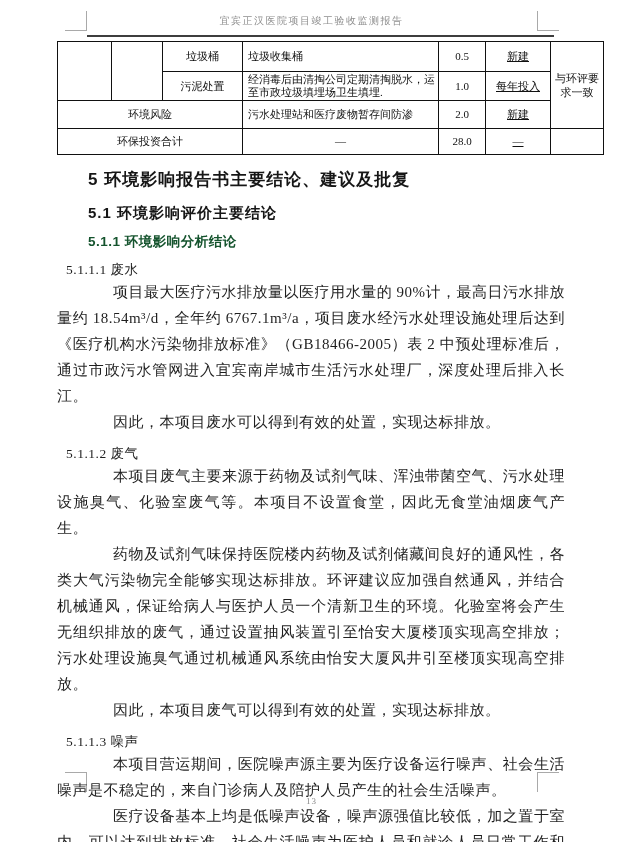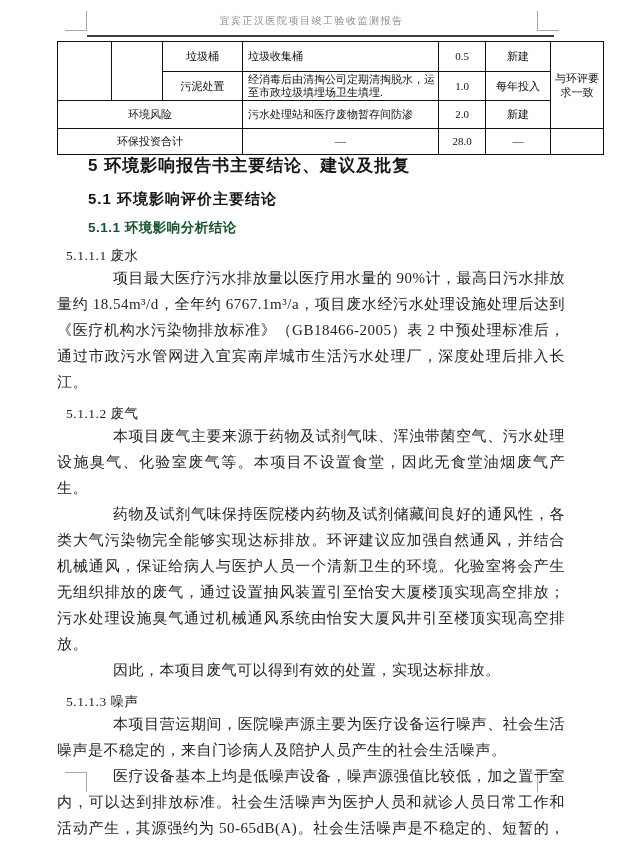--- a/index.html
+++ b/index.html
@@ -38,26 +38,26 @@
     color:#111;
   }
   table.env td{
     border:1px solid #111;
     text-align:center;vertical-align:middle;
     padding:1px 2px;
     overflow:hidden;
   }
   table.env td.desc{text-align:left;padding-left:5px;padding-right:3px;}
   .col1{width:49px;} .col2{width:46px;} .col3{width:75px;}
-  .col4{width:187px;} .col5{width:42px;} .col6{width:60px;} .col7{width:48px;}
+  .col4{width:187px;} .col5{width:42px;} .col6{width:60px;text-decoration:underline;} .col7{width:48px;}
   tr.r1{height:30px;} tr.r2{height:27px;} tr.r3{height:28px;} tr.r4{height:26px;}
   td.note-cell{padding:0 6px;line-height:14px;}
   
   .h1{
-    margin:0 0 0 31px;
+    margin:14px 0 0 31px;
     font-family:"Liberation Sans","DejaVu Sans",sans-serif;
     font-size:17px;line-height:22px;font-weight:bold;letter-spacing:1px;
     color:#161616;
   }
   .h2{
     margin:12px 0 0 31px;
     font-family:"Liberation Sans","DejaVu Sans",sans-serif;
     font-size:15px;line-height:20px;font-weight:bold;letter-spacing:1px;
     color:#161616;
   }
@@ -136,20 +136,21 @@
       </tr>
     </tbody>
       </table>
 
     <div class="h1">5 环境影响报告书主要结论、建议及批复</div>
     <div class="h2">5.1  环境影响评价主要结论</div>
     <div class="h3">5.1.1  环境影响分析结论</div>
 
     <div class="h4">5.1.1.1  废水</div>
     <p class="para">项目最大医疗污水排放量以医疗用水量的 90%计，最高日污水排放量约 18.54m³/d，全年约 6767.1m³/a，项目废水经污水处理设施处理后达到《医疗机构水污染物排放标准》（GB18466-2005）表 2 中预处理标准后，通过市政污水管网进入宜宾南岸城市生活污水处理厂，深度处理后排入长江。</p>
+    <p class="para">因此，本项目废水可以得到有效的处置，实现达标排放。</p>
 
     <div class="h4">5.1.1.2  废气</div>
     <p class="para">本项目废气主要来源于药物及试剂气味、浑浊带菌空气、污水处理设施臭气、化验室废气等。本项目不设置食堂，因此无食堂油烟废气产生。</p>
     <p class="para">药物及试剂气味保持医院楼内药物及试剂储藏间良好的通风性，各类大气污染物完全能够实现达标排放。环评建议应加强自然通风，并结合机械通风，保证给病人与医护人员一个清新卫生的环境。化验室将会产生无组织排放的废气，通过设置抽风装置引至怡安大厦楼顶实现高空排放；污水处理设施臭气通过机械通风系统由怡安大厦风井引至楼顶实现高空排放。</p>
     <p class="para">因此，本项目废气可以得到有效的处置，实现达标排放。</p>
 
     <div class="h4">5.1.1.3  噪声</div>
     <p class="para">本项目营运期间，医院噪声源主要为医疗设备运行噪声、社会生活噪声是不稳定的，来自门诊病人及陪护人员产生的社会生活噪声。</p>
     <p class="para">医疗设备基本上均是低噪声设备，噪声源强值比较低，加之置于室内，可以达到排放标准。社会生活噪声为医护人员和就诊人员日常工作和活动产生，其源强约为 50-65dB(A)。社会生活噪声是不稳定的、短暂的，主要是通过加强管理</p>
 

